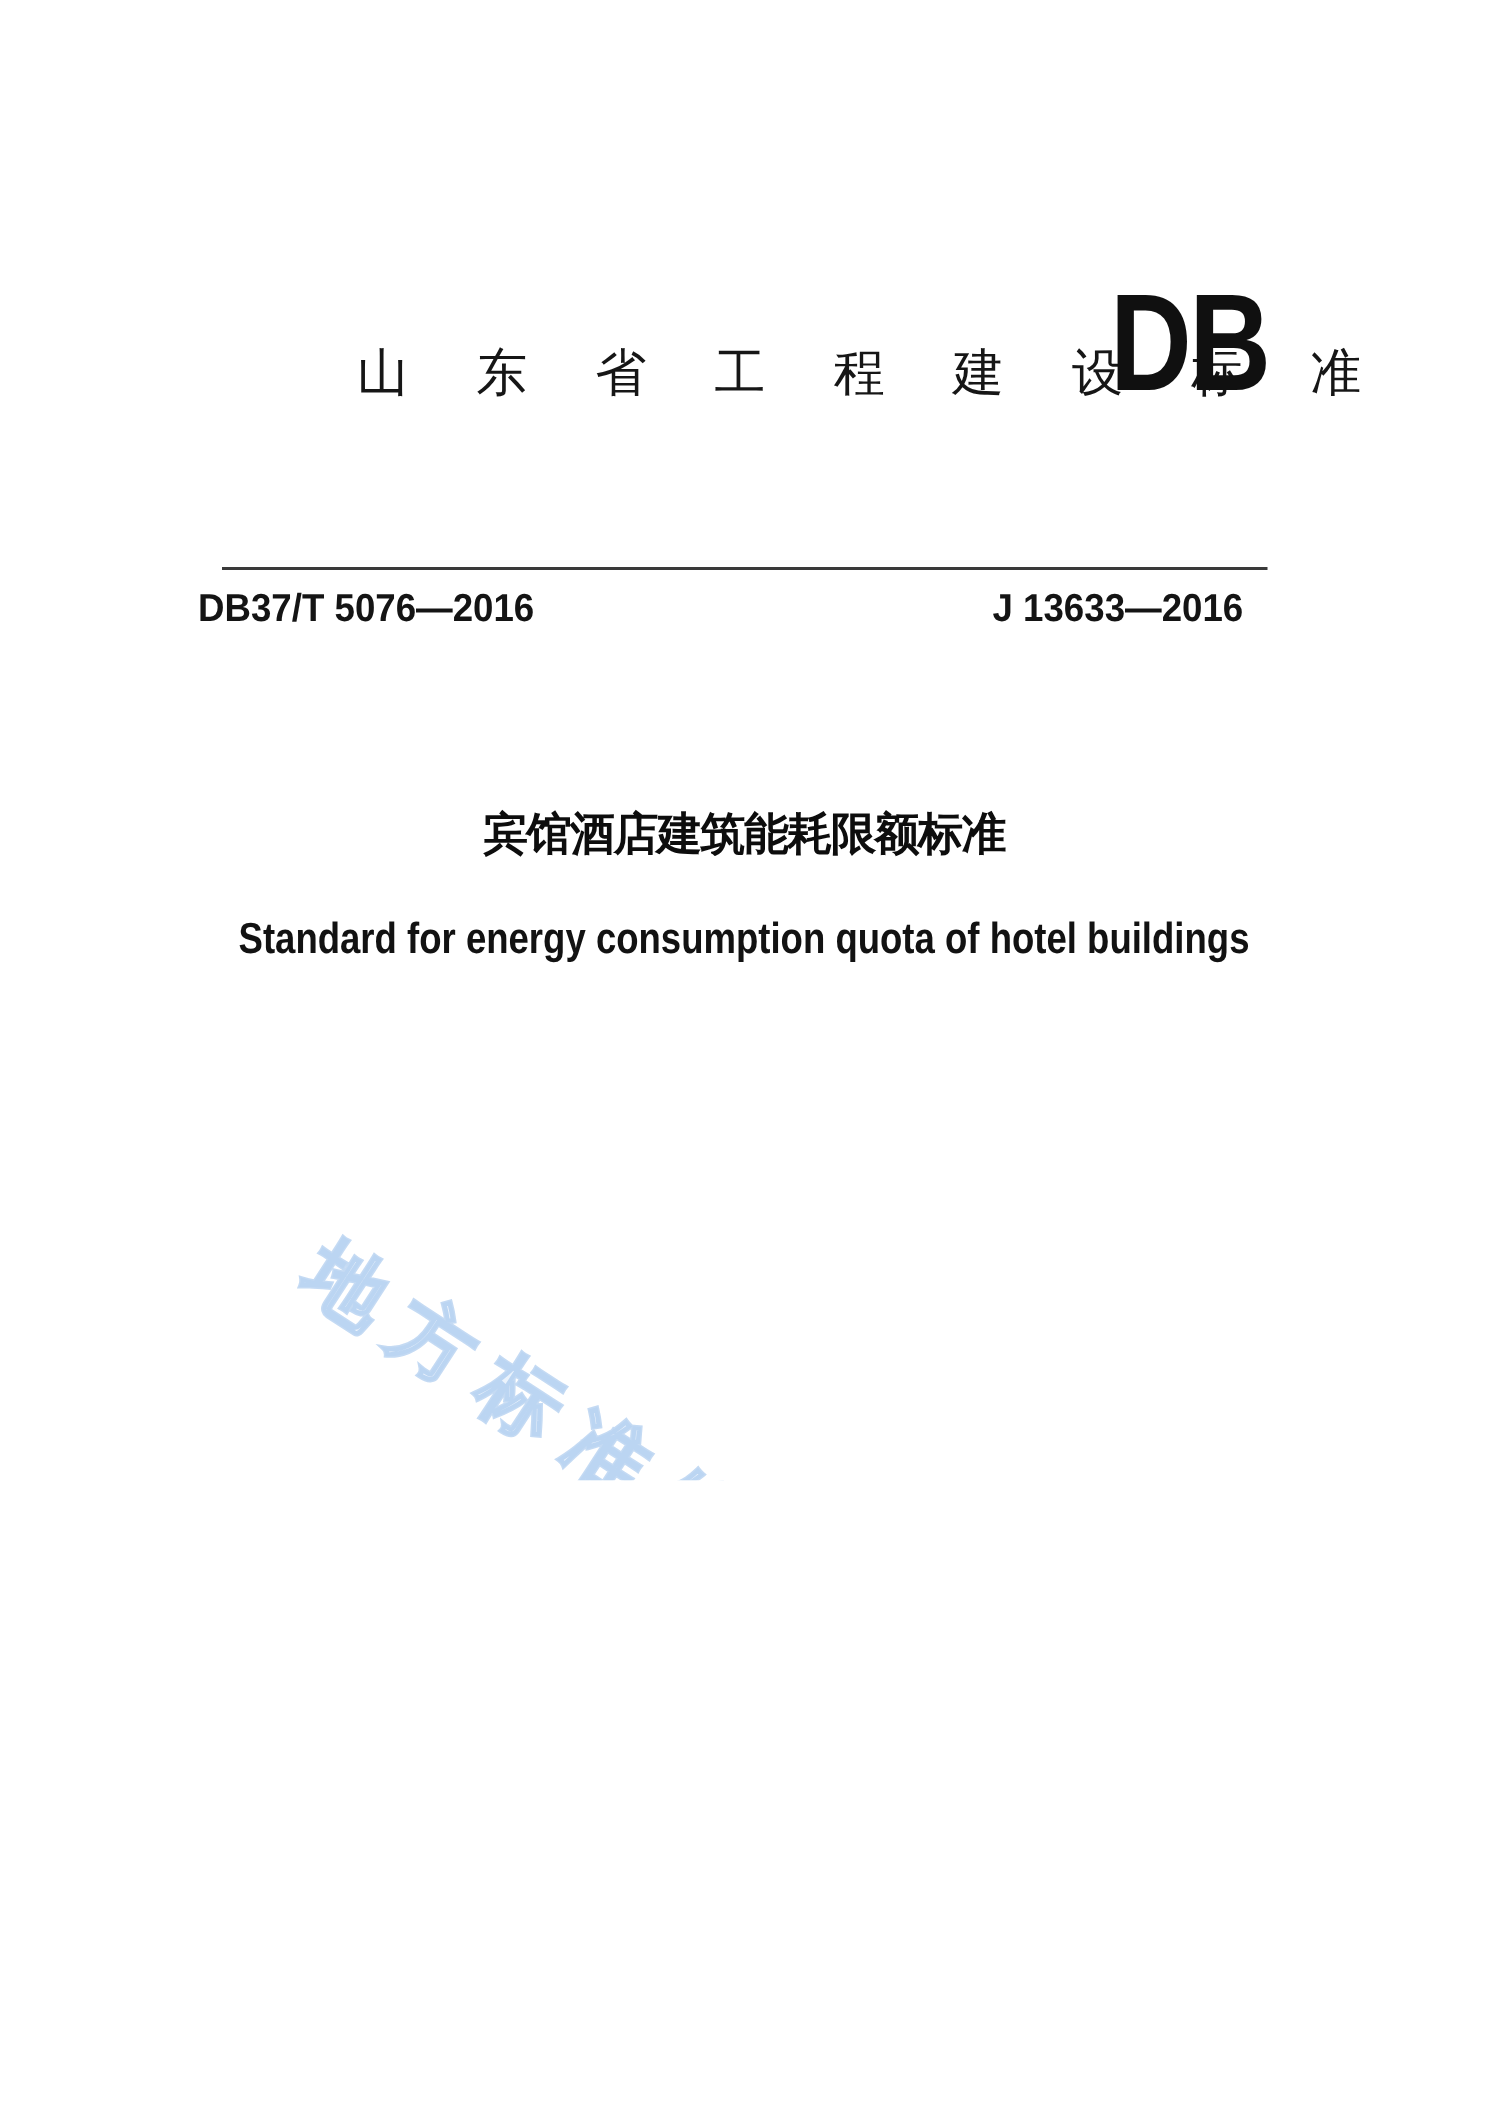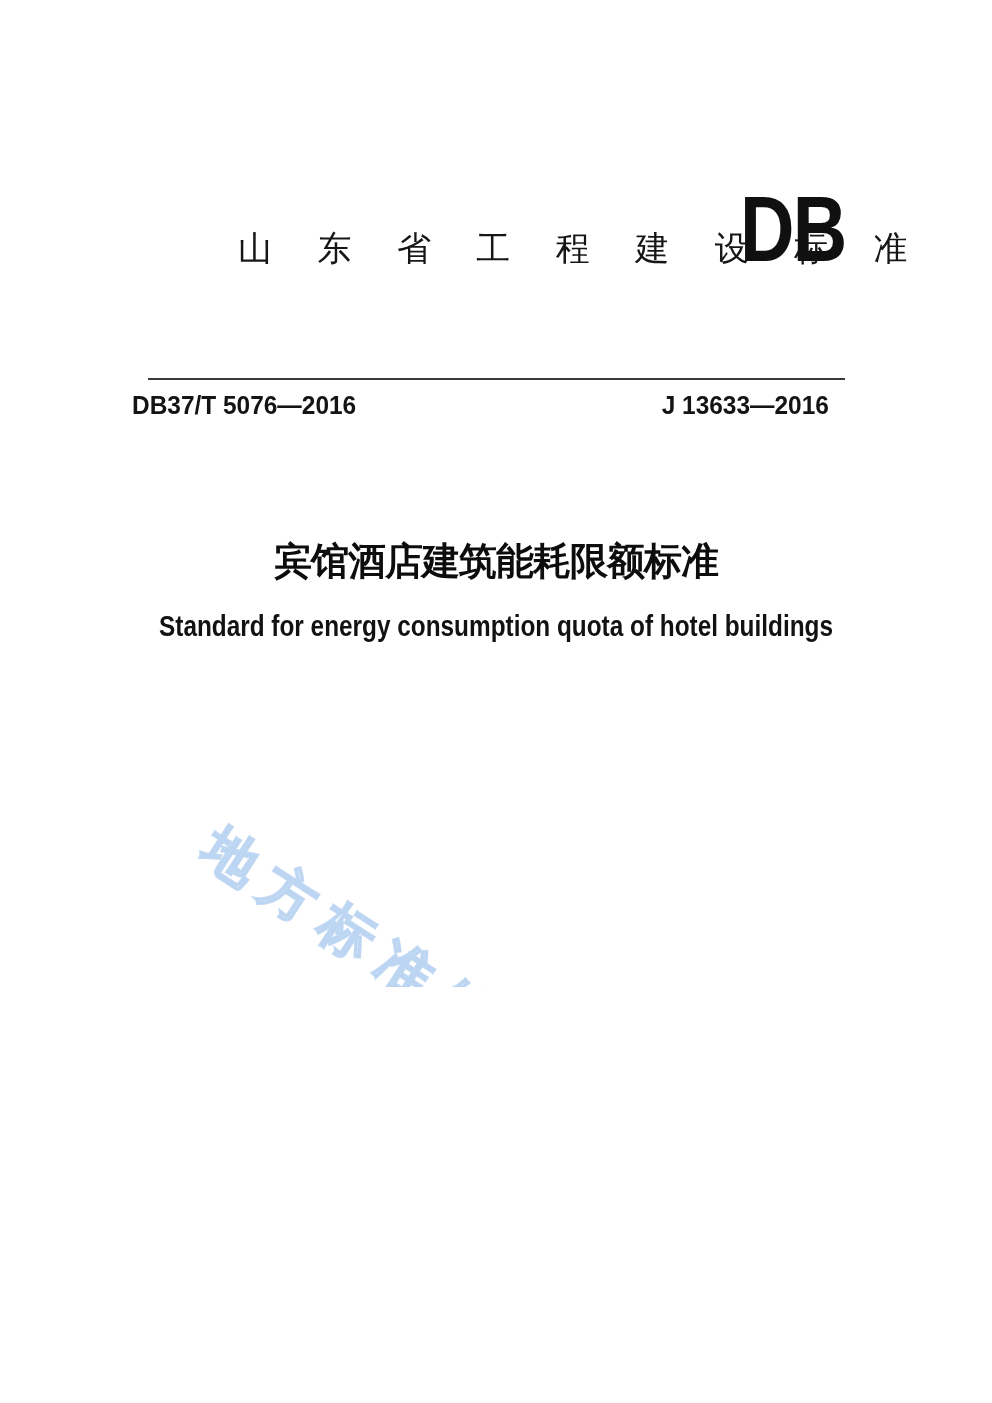--- a/index.html
+++ b/index.html
@@ -35,21 +35,21 @@
   .code.right{transform-origin:right center;}
   .rule-1{
     position:absolute;left:148px;top:378px;width:697px;height:2px;
     background:#3a3a3a;
   }
   
   .title-cn{
     position:absolute;left:0;top:536px;width:992px;
     text-align:center;
     font-family:"DejaVu Serif","Liberation Serif",serif;
-    font-size:38px;font-weight:700;letter-spacing:-1px;
+    font-size:30px;font-weight:700;letter-spacing:-1px;
     white-space:nowrap;color:#0d0d0d;
   }
   .title-en{
     position:absolute;left:496px;top:610px;
     font-size:29px;font-weight:700;white-space:nowrap;color:#121212;
     transform:translateX(-50%) scaleX(0.84);transform-origin:center top;
   }
   
   .watermark{
     position:absolute;left:228px;top:812px;

